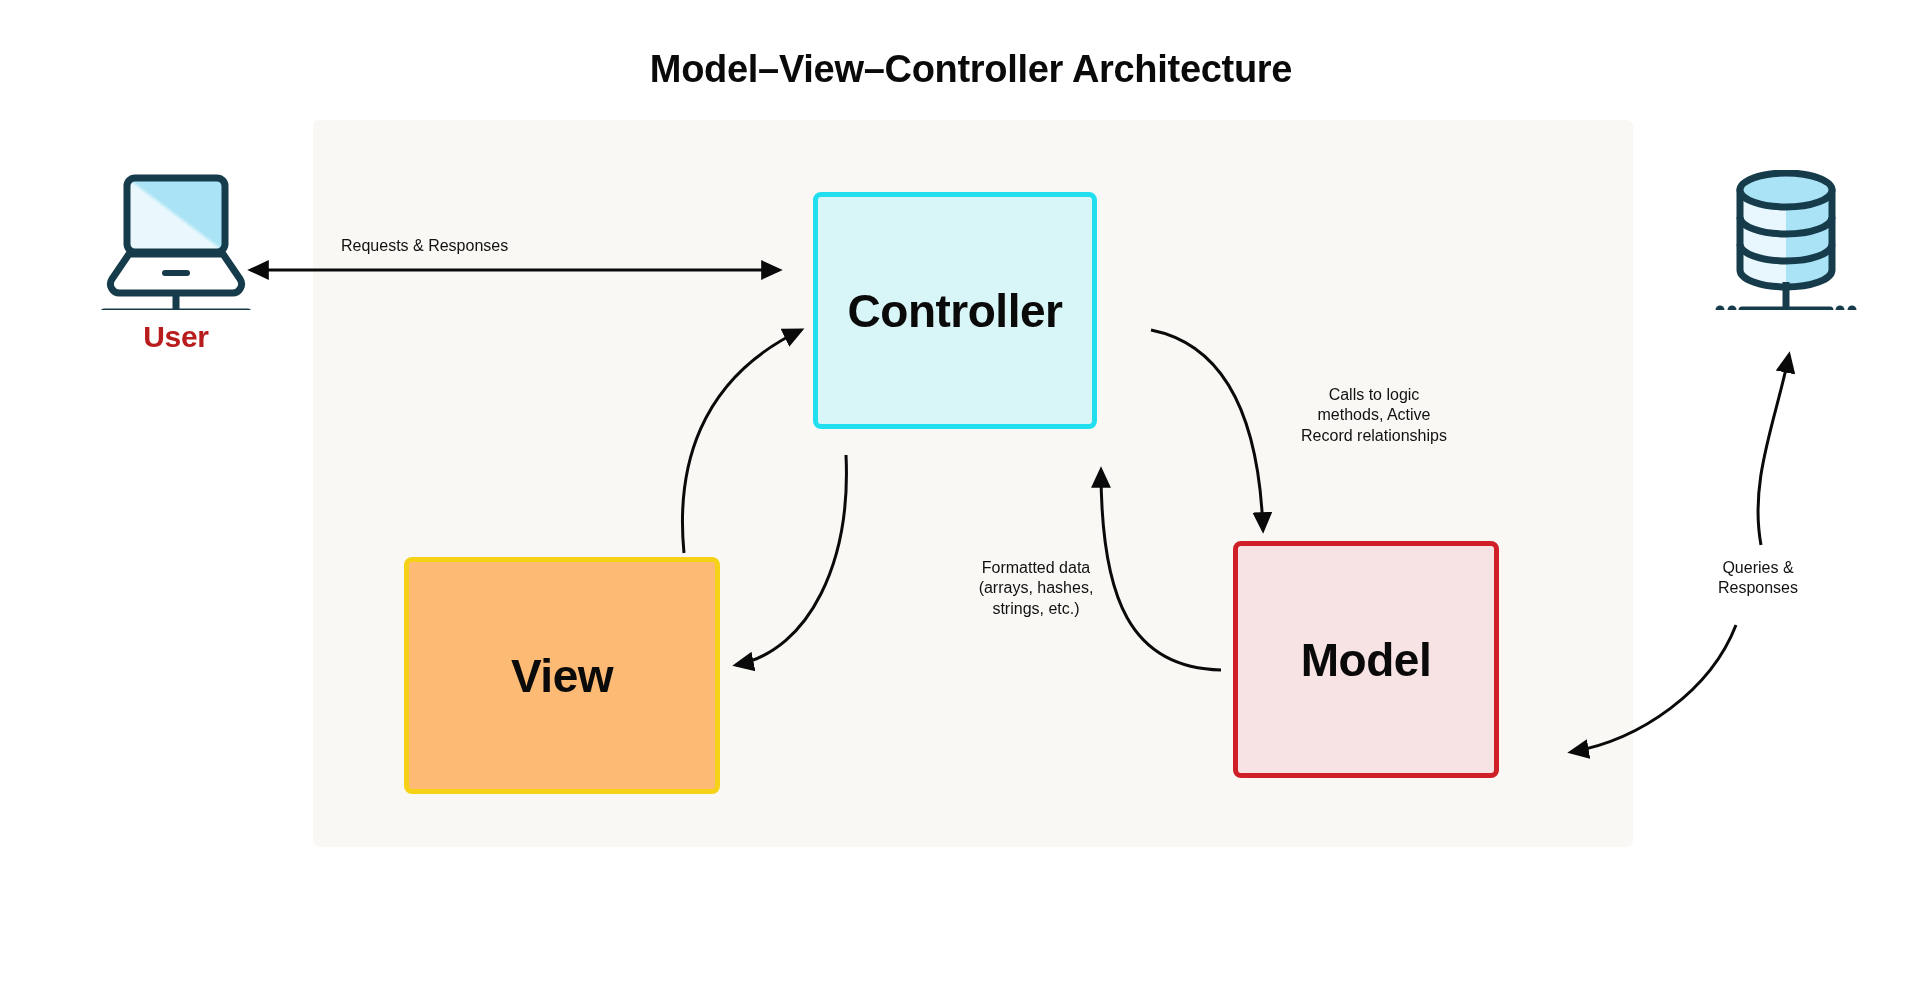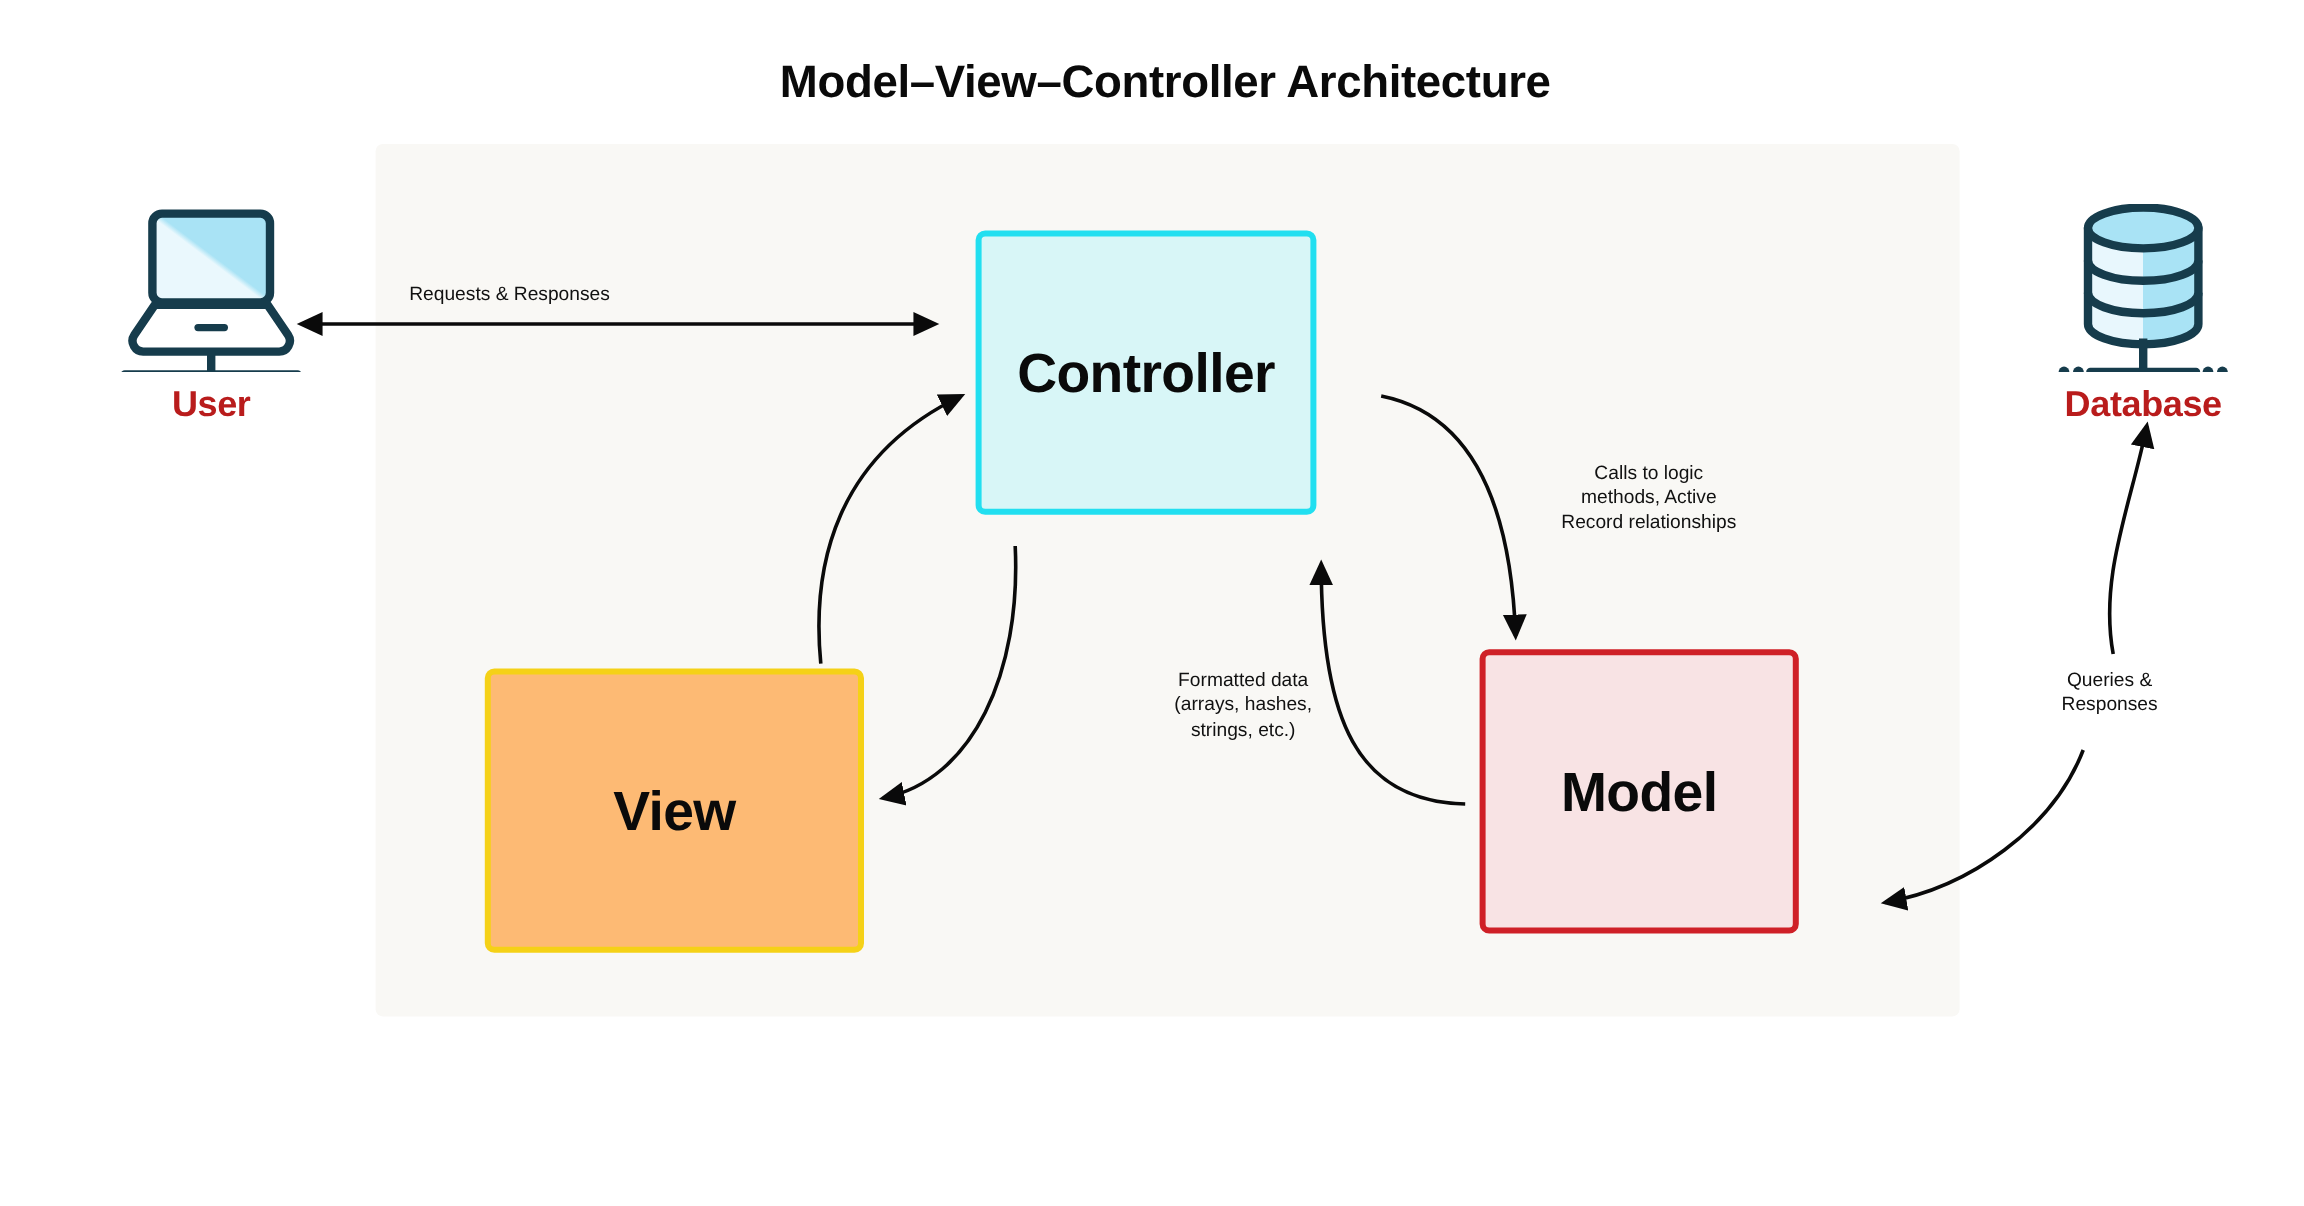--- a/index.html
+++ b/index.html
@@ -204,21 +204,20 @@
       <ellipse cx="80" cy="20" rx="46" ry="17" fill="#a9e3f5" stroke="#163c4c" stroke-width="7"></ellipse>
       <path d="M 34 47 a 46 17 0 0 0 92 0" fill="none" stroke="#163c4c" stroke-width="7"></path>
       <path d="M 34 74 a 46 17 0 0 0 92 0" fill="none" stroke="#163c4c" stroke-width="7"></path>
       <line x1="80" y1="112" x2="80" y2="140" stroke="#163c4c" stroke-width="7"></line>
       <line x1="36" y1="140" x2="124" y2="140" stroke="#163c4c" stroke-width="7" stroke-linecap="round"></line>
       <circle cx="14" cy="140" r="4.5" fill="#163c4c"></circle>
       <circle cx="26" cy="140" r="4.5" fill="#163c4c"></circle>
       <circle cx="134" cy="140" r="4.5" fill="#163c4c"></circle>
       <circle cx="146" cy="140" r="4.5" fill="#163c4c"></circle>
     </svg>
-    <div class="endpoint-label">Database</div>
   </div>
 
   <div class="edge-label" id="label-requests">
     <div>Requests &amp; Responses</div>
   </div>
 
 
   <div class="edge-label" id="label-calls">
     <div>Calls to logic</div>
     <div>methods, Active</div>

